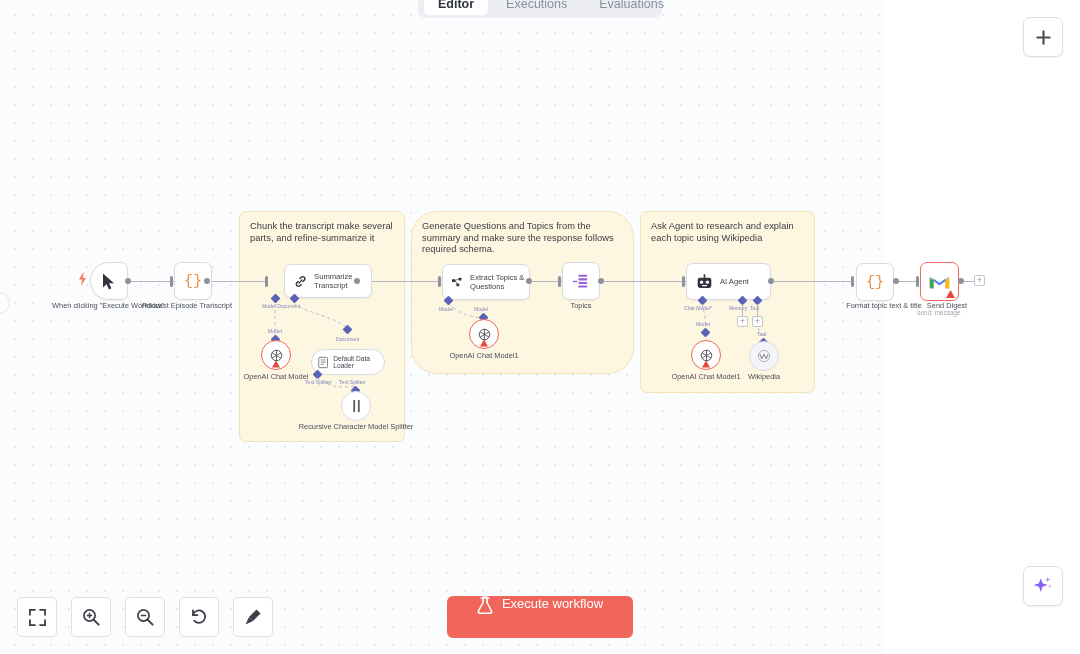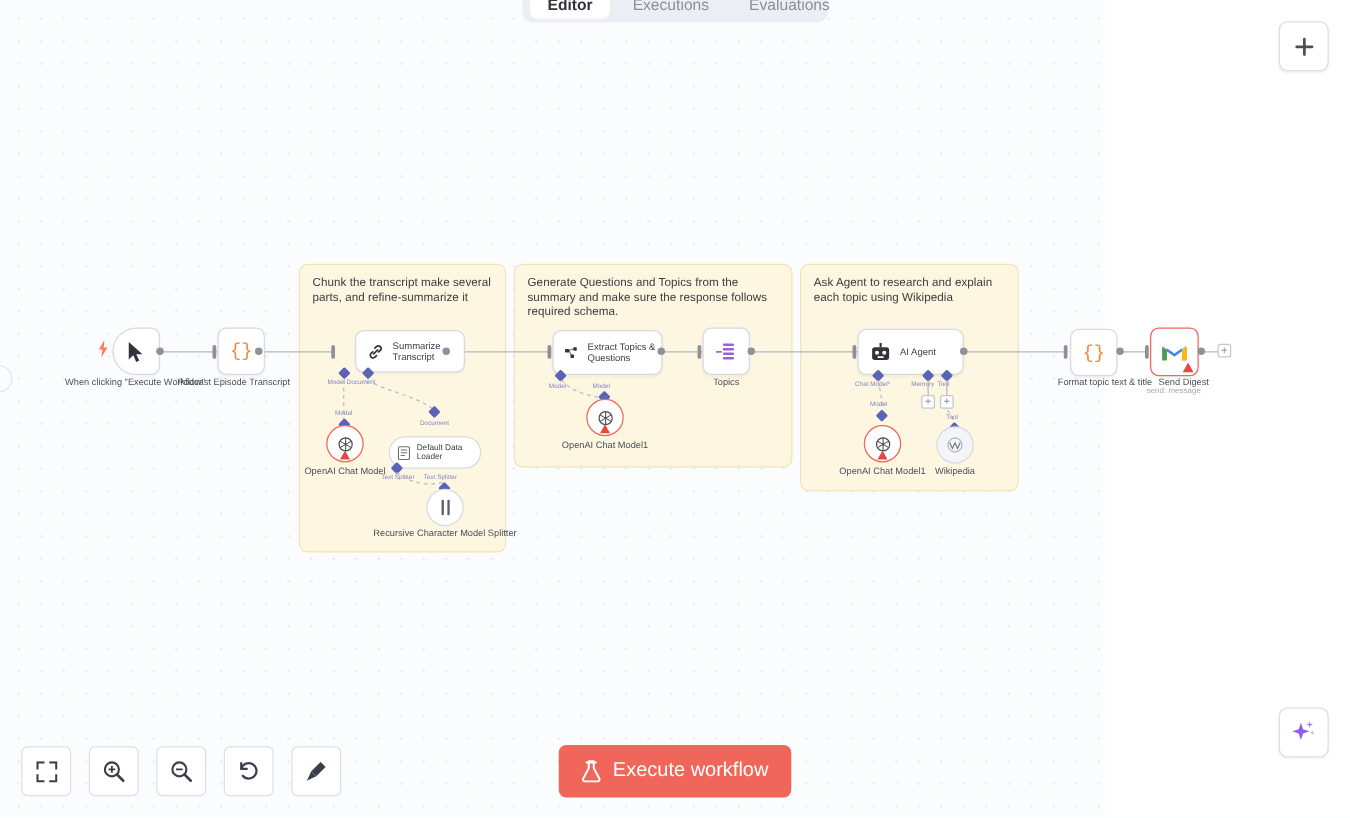--- a/index.html
+++ b/index.html
@@ -144,23 +144,23 @@
     background: #ffffff; border: 1px solid #dcdfe5;
     border-radius: 7px;
     display: flex; align-items: center; justify-content: center;
     cursor: pointer;
     box-shadow: 0 1px 2px rgba(30,35,45,0.06);
   }
   .exec-btn {
     position: absolute; left: 447px; top: 596px;
     width: 186px; height: 42px;
     background: #f0665a; border: none; border-radius: 6px;
-    color: #ffffff; font-size: 16px;
+    color: #ffffff; font-size: 13px;
     font-family: "Liberation Sans", sans-serif;
-    display: flex; align-items: center; justify-content: center;
+    display: flex; justify-content: center;
     gap: 9px; cursor: pointer;
   }
   .ghost-circle {
     position: absolute; left: -12px; top: 292px;
     width: 22px; height: 22px; border-radius: 50%;
     border: 1px solid #e3e6ec;
   }
   .bolt { position: absolute; }
 </style>
 </head>
@@ -172,21 +172,21 @@
 
   <div class="tabbar">
     <div class="tab active">Editor</div>
     <div class="tab">Executions</div>
     <div class="tab">Evaluations</div>
   </div>
 
   <div class="sticky" style="left:239px; top:211px; width:166px; height:231px;">
     <div class="sticky-text">Chunk the transcript make several parts, and refine-summarize it</div>
   </div>
-  <div class="sticky" style="left:411px; top:211px; width:223px; height:163px;">
+  <div class="sticky" style="left:411px; top:211px; width:223px; height:163px;border-radius:26px;">
     <div class="sticky-text">Generate Questions and Topics from the summary and make sure the response follows required schema.</div>
   </div>
   <div class="sticky" style="left:640px; top:211px; width:175px; height:182px;">
     <div class="sticky-text">Ask Agent to research and explain each topic using Wikipedia</div>
   </div>
 
   <div class="edge" style="left:126px; top:281px; width:48px;"></div>
   <div class="edge" style="left:206px; top:281px; width:62px;"></div>
   <div class="edge" style="left:357px; top:281px; width:84px;"></div>
   <div class="edge" style="left:529px; top:281px; width:33px;"></div>

